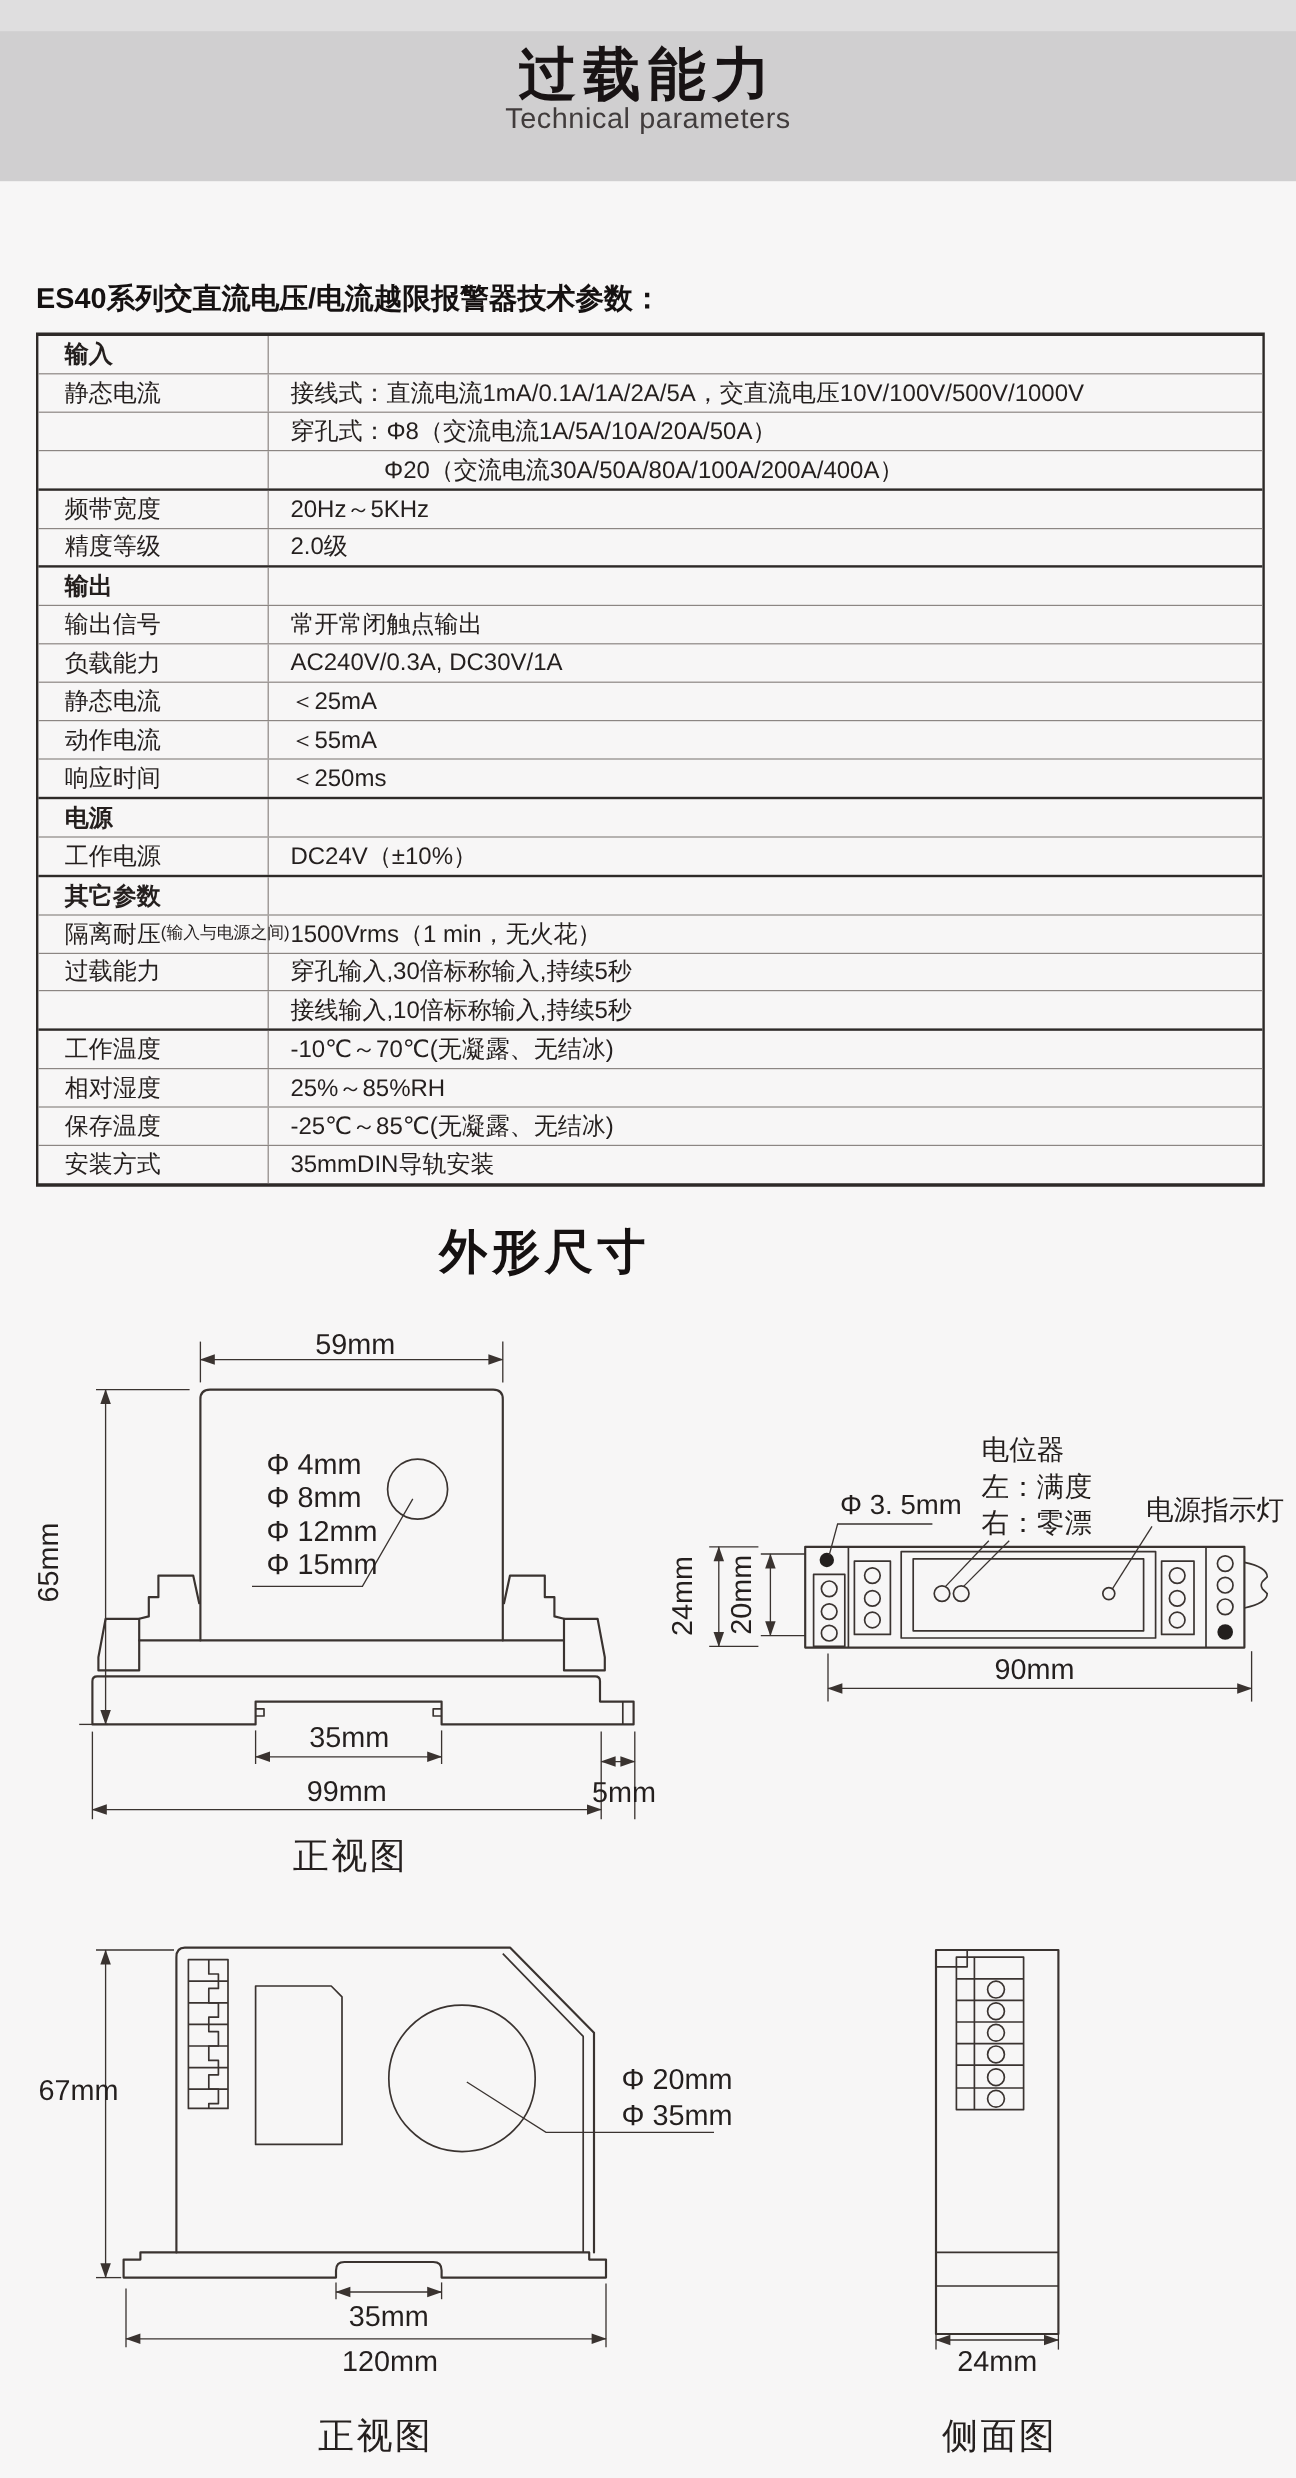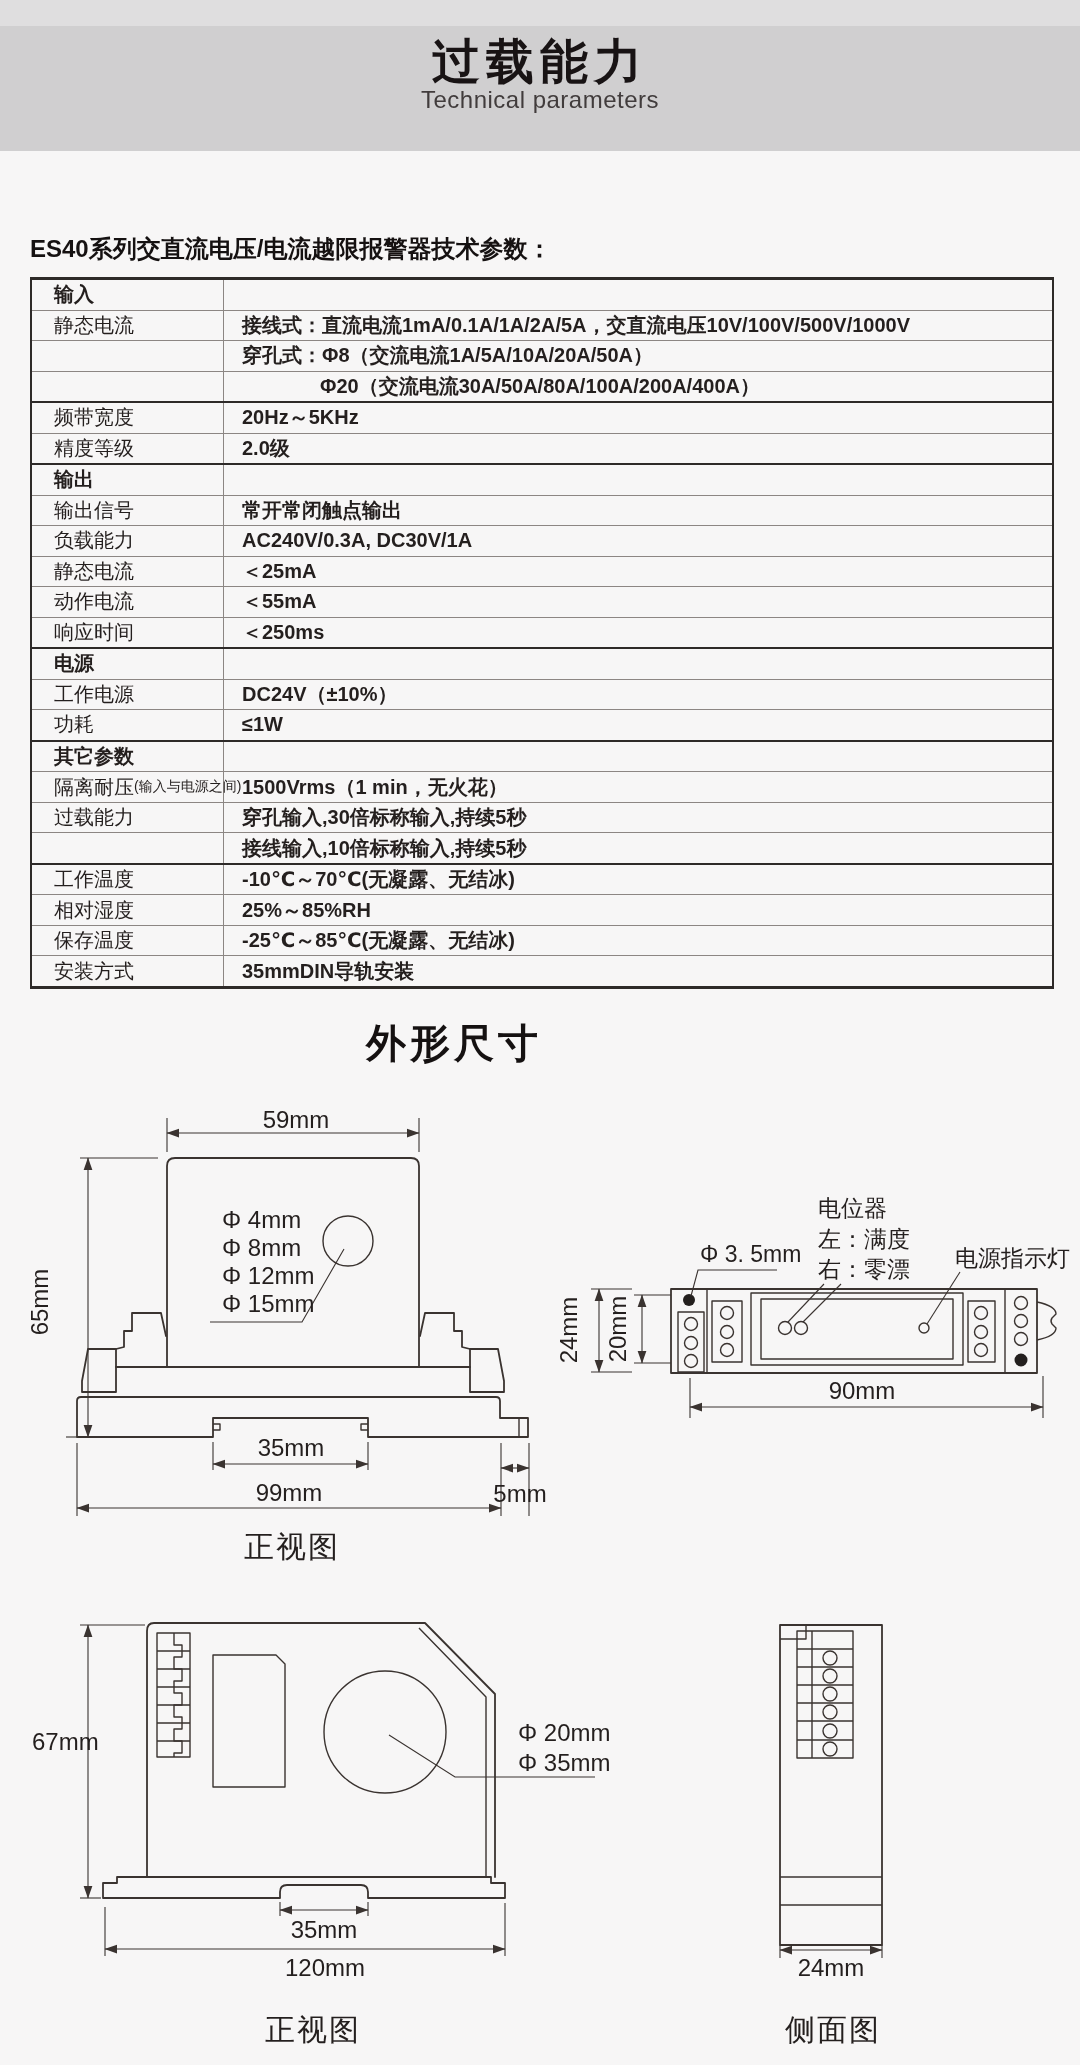--- a/index.html
+++ b/index.html
@@ -38,21 +38,21 @@
   .t-row.section, .t-row.strong{border-top:2px solid #2e2a28;}
   .t-row:first-child{border-top:none;}
   .t-label{
     width:192px;flex:0 0 192px;align-self:stretch;display:flex;align-items:center;
     border-right:1px solid #8c8683;padding-left:22px;box-sizing:border-box;
     font-size:20px;font-weight:500;white-space:nowrap;
   }
   .t-row.section .t-label{font-weight:700;}
   .t-label .small{font-size:14px;font-weight:500;}
   .t-value{
-    flex:1;padding-left:18px;font-size:20px;font-weight:700;white-space:nowrap;
+    flex:1;padding-left:18px;font-size:20px;font-weight:400;white-space:nowrap;
   }
   .t-value.indent{padding-left:96px;}
   
   .dim-title{
     position:absolute;left:0;top:1016px;width:908px;text-align:center;
     font-size:40px;font-weight:700;letter-spacing:4px;color:#151111;
   }
   .drawings{position:absolute;left:0;top:1080px;width:1080px;height:985px;}
   
   .dev{fill:none;stroke:#3a3330;stroke-width:1.8;stroke-linejoin:round;stroke-linecap:round;}
@@ -127,24 +127,20 @@
         <div class="t-value">＜250ms</div>
       </div>
       <div class="t-row section">
         <div class="t-label">电源</div>
         <div class="t-value"></div>
       </div>
       <div class="t-row">
         <div class="t-label">工作电源</div>
         <div class="t-value">DC24V（±10%）</div>
       </div>
-      <div class="t-row">
-        <div class="t-label">功耗</div>
-        <div class="t-value">≤1W</div>
-      </div>
       <div class="t-row section">
         <div class="t-label">其它参数</div>
         <div class="t-value"></div>
       </div>
       <div class="t-row">
         <div class="t-label">隔离耐压<span class="small">(输入与电源之间)</span></div>
         <div class="t-value">1500Vrms（1 min，无火花）</div>
       </div>
       <div class="t-row">
         <div class="t-label">过载能力</div>

